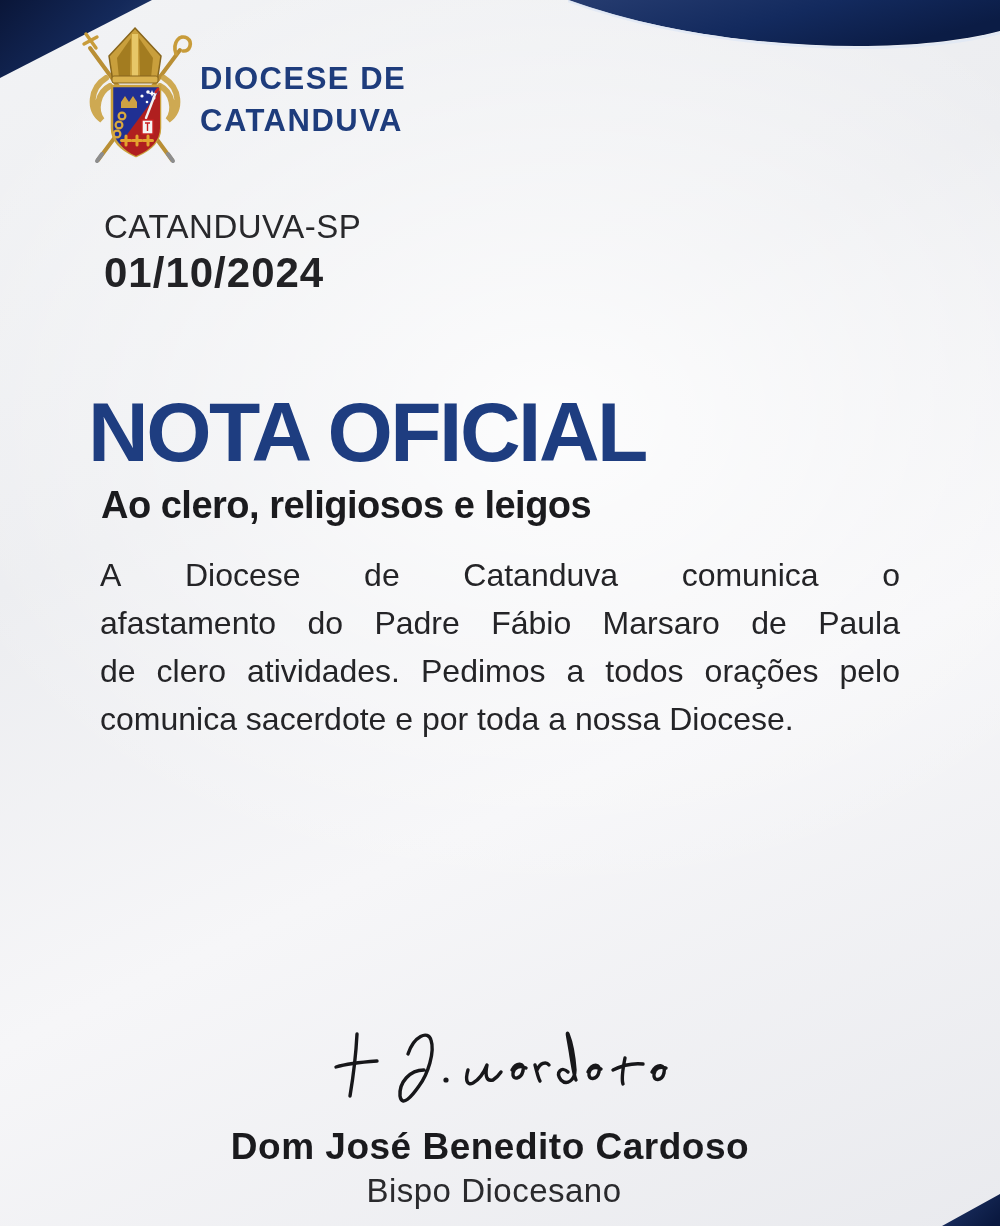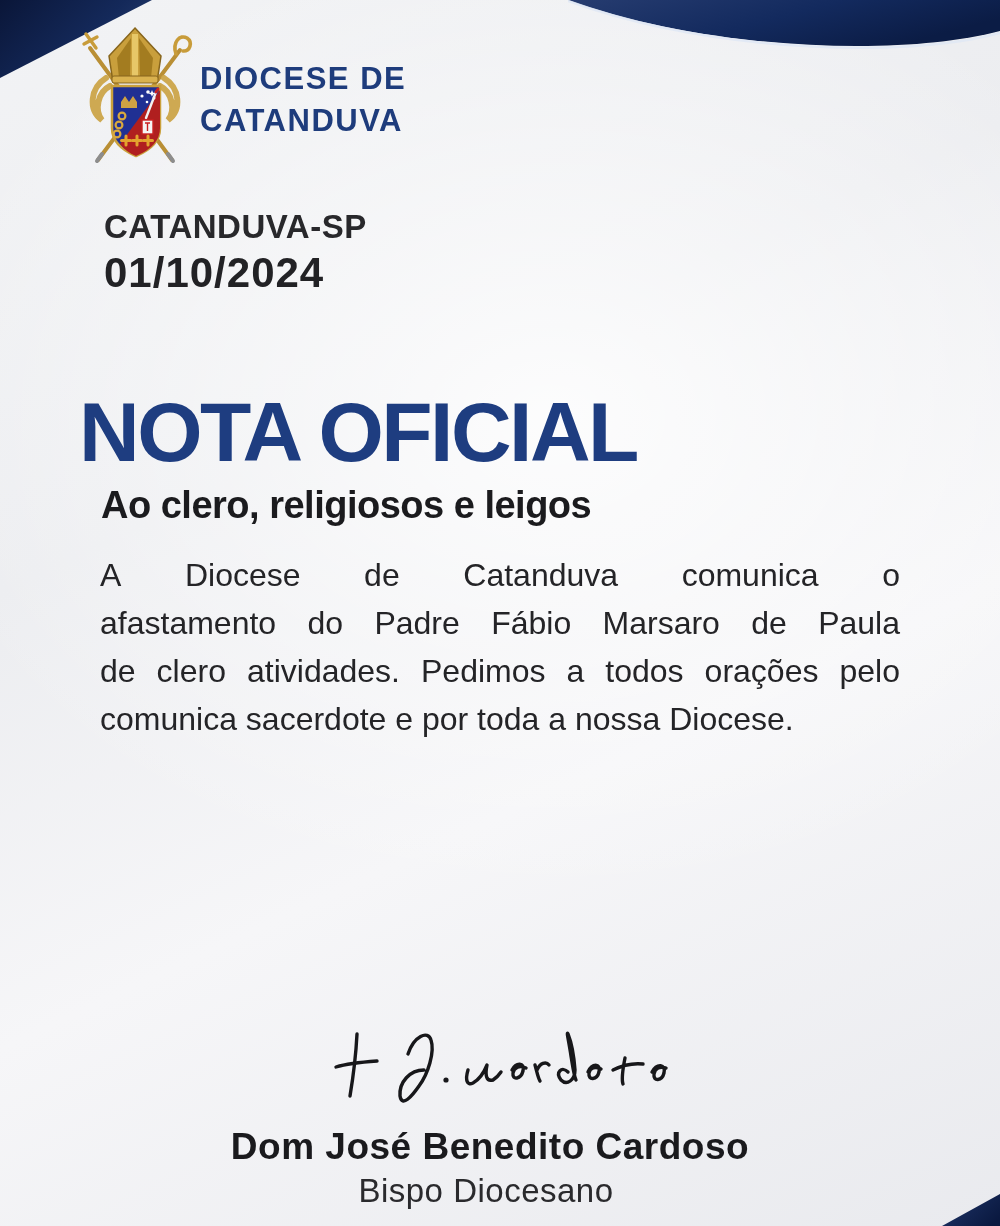--- a/index.html
+++ b/index.html
@@ -22,33 +22,33 @@
     bottom:0;right:0;width:58px;height:32px;
     clip-path:polygon(100% 0,100% 100%,0 100%);
     background:linear-gradient(315deg,#0a1940 10%,#1d3266 90%);
   }
   .corner-tr{top:0;right:0;width:432px;height:60px;}
   
   .org-name{
     left:200px;top:58px;font-size:31px;line-height:42px;font-weight:bold;
     color:#1e3c7c;letter-spacing:1.5px;
   }
-  .location{left:104px;top:208px;font-size:33px;font-weight:bold;color:#28282b;letter-spacing:.5px;}
+  .location{left:104px;top:208px;font-size:33px;font-weight:normal;color:#28282b;letter-spacing:.5px;}
   .date{left:104px;top:249px;font-size:42px;font-weight:bold;color:#222225;letter-spacing:1px;}
   
-  .note-title{left:79px;top:384px;font-size:84px;font-weight:bold;color:#1e3d80;letter-spacing:-2.5px;}
+  .note-title{left:88px;top:384px;font-size:84px;font-weight:bold;color:#1e3d80;letter-spacing:-2.5px;}
   .note-subtitle{left:101px;top:484px;font-size:38px;font-weight:bold;color:#1b1b1e;letter-spacing:-.5px;}
   .body-paragraph{left:100px;top:551px;width:800px;font-size:32px;color:#242427;}
   .para-line{height:48px;line-height:48px;white-space:nowrap;}
   .para-line.just{display:flex;justify-content:space-between;}
   .closing{left:100px;top:794px;font-size:33px;color:#242427;}
   
   .signature{left:330px;top:1020px;}
   .signer-name{left:10px;width:960px;top:1126px;text-align:center;font-size:37px;font-weight:bold;color:#1a1a1d;letter-spacing:.5px;}
-  .signer-role{left:6px;width:960px;top:1172px;text-align:center;font-size:33px;color:#2a2a2d;letter-spacing:.5px;}
+  .signer-role{left:14px;width:960px;top:1172px;text-align:center;font-size:33px;color:#2a2a2d;letter-spacing:.5px;}
 </style>
 </head>
 <body>
 
 <div class="canvas">
 
   <div class="abs corner-tl"></div>
 
   <svg class="abs corner-tr" viewBox="0 0 432 60" preserveAspectRatio="none">
     <defs>

